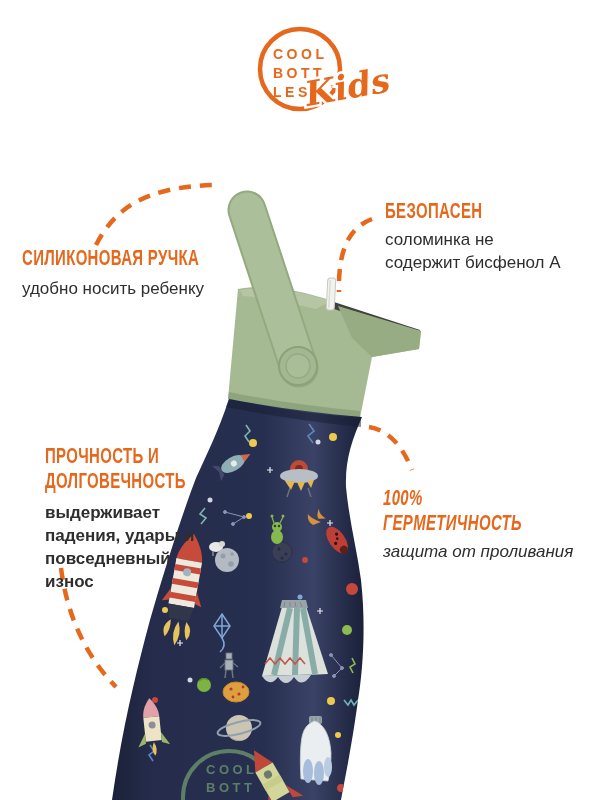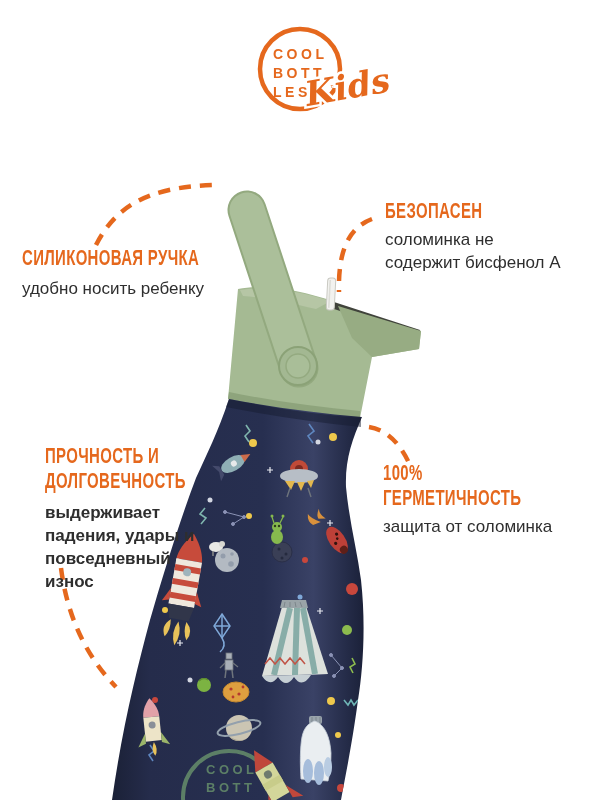--- a/index.html
+++ b/index.html
@@ -7,21 +7,21 @@
          font-family:"Liberation Sans",sans-serif;}
   .callout{position:absolute;}
   .c-title{color:#E5681D;font-weight:bold;font-size:22px;line-height:1.12;
            transform:scaleX(.68);transform-origin:0 0;white-space:nowrap;letter-spacing:.5px;}
   .c-body{color:#2E2E2E;font-size:17px;line-height:1.38;white-space:pre-line;margin-top:6px;}
   #co-handle{left:22px;top:246px;}
   #co-safe{left:385px;top:199px;}
   #co-safe .c-body{margin-top:4px;}
   #co-durable{left:45px;top:444px;}
   #co-durable .c-body{margin-top:9px;line-height:1.34;font-weight:bold;}
-  #co-leak{left:383px;top:461px;}
+  #co-leak{left:383px;top:486px;font-style:italic;}
   #co-leak .c-body{margin-top:5px;}
   svg{display:block;}
   .art{position:absolute;left:0;top:0;}
 </style>
 </head>
 <body>
 
 <div class="stage">
 
   <svg class="art" width="600" height="800" viewBox="0 0 600 800">
@@ -317,16 +317,16 @@
 падения, удары и
 повседневный
 износ</div>
   </div>
 
   <div class="callout" id="co-leak">
     <div class="c-title">
       <div>100%</div>
       <div>ГЕРМЕТИЧНОСТЬ</div>
     </div>
-    <div class="c-body">защита от соломинка</div>
+    <div class="c-body">защита от проливания</div>
   </div>
 
 </div>
 
 </body></html>

